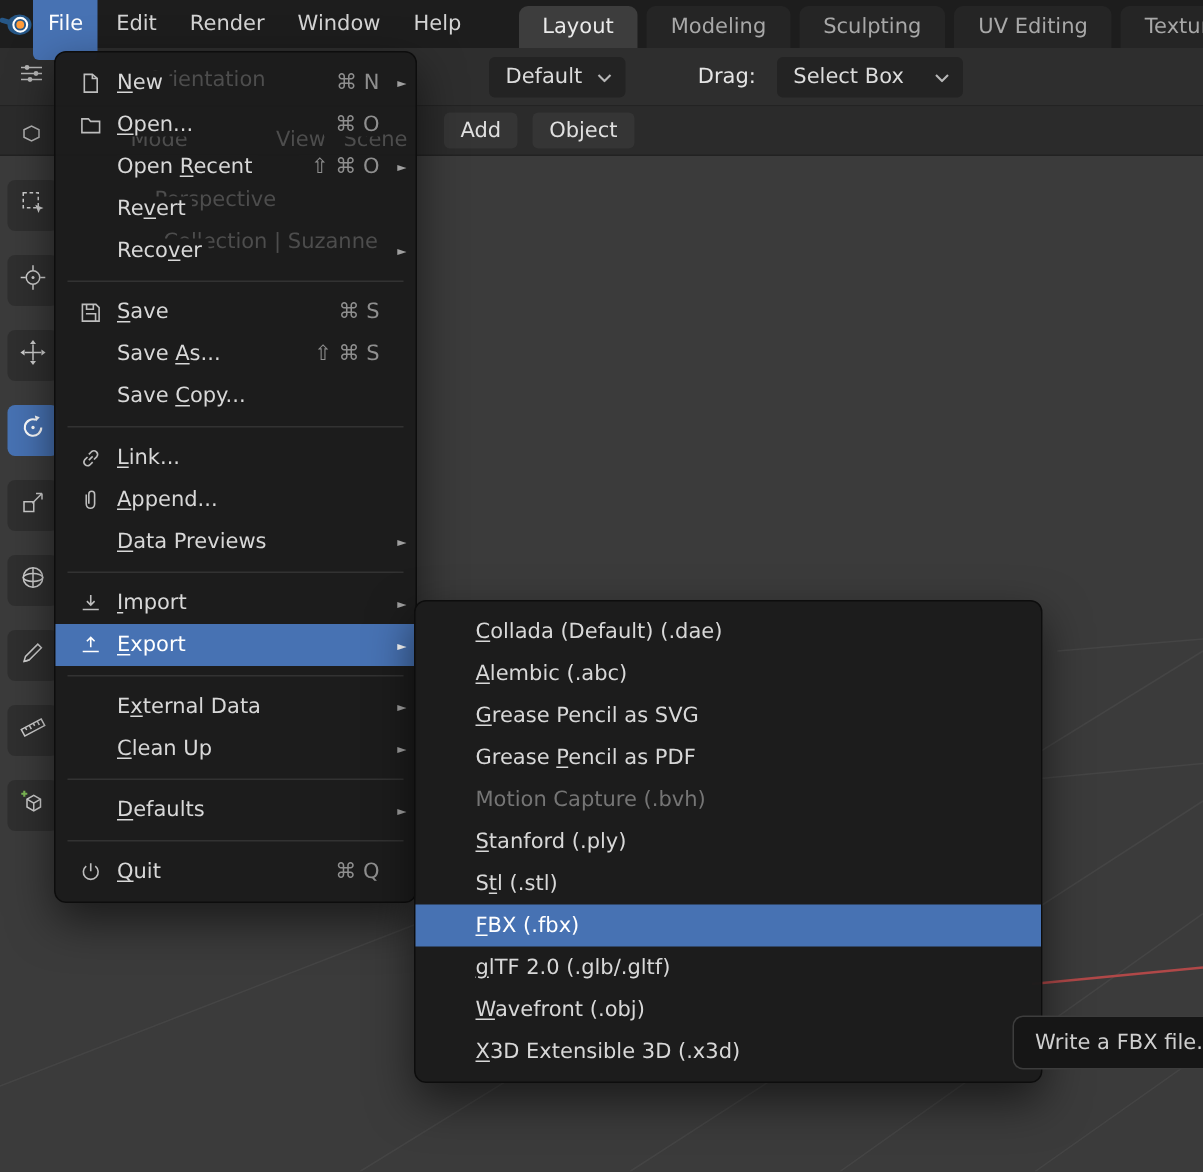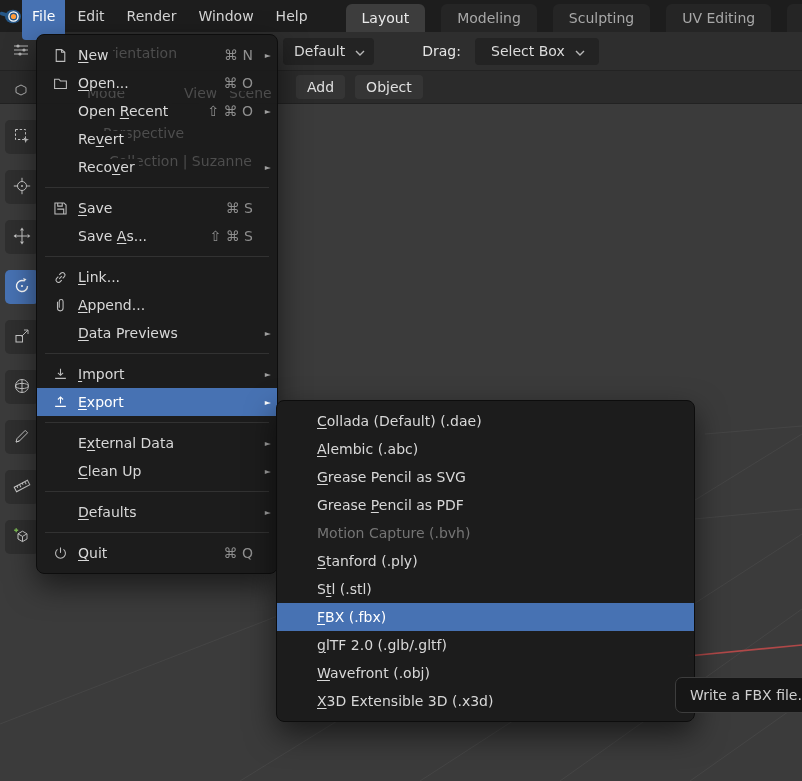--- a/index.html
+++ b/index.html
@@ -10,31 +10,31 @@
     font-family:"DejaVu Sans","Liberation Sans",sans-serif; font-size:14px;
   }
   
   .topbar { position:absolute; top:0; left:0; right:0; height:32px; background:#1d1d1d;
             display:flex; align-items:center; z-index:10; }
   .logo-btn { width:36px; display:flex; justify-content:center; align-items:center; height:32px; }
   .menubar { display:flex; align-items:center; gap:2px; }
   .menu-btn { padding:16px 10px; border-radius:4px; color:#d4d4d4; white-space:nowrap; }
   .menu-btn.active { background:#4772b3; color:#ffffff; }
   .tabs { display:flex; align-items:flex-end; height:32px; margin-left:28px; }
-  .tab { display:flex; align-items:center; height:28px; padding:0 16px; margin-right:16px;
+  .tab { display:flex; align-items:center; height:28px; padding:0 16px; margin-right:6px;
          background:#252525; color:#a8a8a8; border-radius:6px 6px 0 0; white-space:nowrap; }
   .tab.active { background:#3d3d3d; color:#eaeaea; }
   
   .row2 { position:absolute; top:32px; left:0; right:0; height:39px; background:#2e2e2e;
-          border-bottom:1px solid #232323; display:flex; align-items:center; z-index:5; }
+          border-bottom:1px solid #232323; display:flex; align-items:center; z-index:5;padding-left:43px; }
   .select { height:27px; background:#232323; border-radius:4px; display:flex; align-items:center;
             gap:10px; padding:0 9px 0 11px; color:#dcdcdc; }
   .select-default { margin-left:283px; }
   .drag-label { margin-left:48px; color:#e5e5e5; }
-  .select-drag { margin-left:14px; min-width:124px; justify-content:center; }
+  .select-drag { margin-left:14px; min-width:124px; justify-content:space-between; }
   
   .row3 { position:absolute; top:71px; left:0; right:0; height:33px; background:#2b2b2b;
           border-bottom:1px solid #222222; display:flex; align-items:center; z-index:5; }
   .hmenu { margin-left:10px; padding:4px 11px; border-radius:4px; color:#e0e0e0;
            background:rgba(255,255,255,0.05); }
   .hmenu:first-child { margin-left:296px; }
   
   .viewport-grid { position:absolute; top:104px; left:0; z-index:1; }
   
   .editor-btn { position:absolute; left:6px; width:30px; height:24px; display:flex; align-items:center;
@@ -285,20 +285,26 @@
       <span class="mi-label"><u>S</u>ave</span>
       <span class="mi-shortcut">⌘ S</span>
       <span class="mi-arrow"></span>
     </div>
     <div class="menu-item">
       <span class="mi-icon"></span>
       <span class="mi-label">Save <u>A</u>s...</span>
       <span class="mi-shortcut">⇧ ⌘ S</span>
       <span class="mi-arrow"></span>
     </div>
+    <div class="menu-item">
+      <span class="mi-icon"></span>
+      <span class="mi-label">Save <u>C</u>opy...</span>
+      <span class="mi-shortcut"></span>
+      <span class="mi-arrow"></span>
+    </div>
     <div class="menu-sep"></div>
     <div class="menu-item">
       <span class="mi-icon">
         <svg width="15" height="15" viewBox="0 0 14 14">
           <path d="M5.8 8.2l2.4-2.4" stroke="currentColor"></path>
           <path d="M5 6.2L3.2 8a2.3 2.3 0 0 0 3.2 3.2l1.8-1.8M9 7.8L10.8 6a2.3 2.3 0 0 0-3.2-3.2L5.8 4.6" fill="none" stroke="currentColor"></path>
         </svg>
       </span>
       <span class="mi-label"><u>L</u>ink...</span>
       <span class="mi-shortcut"></span>

